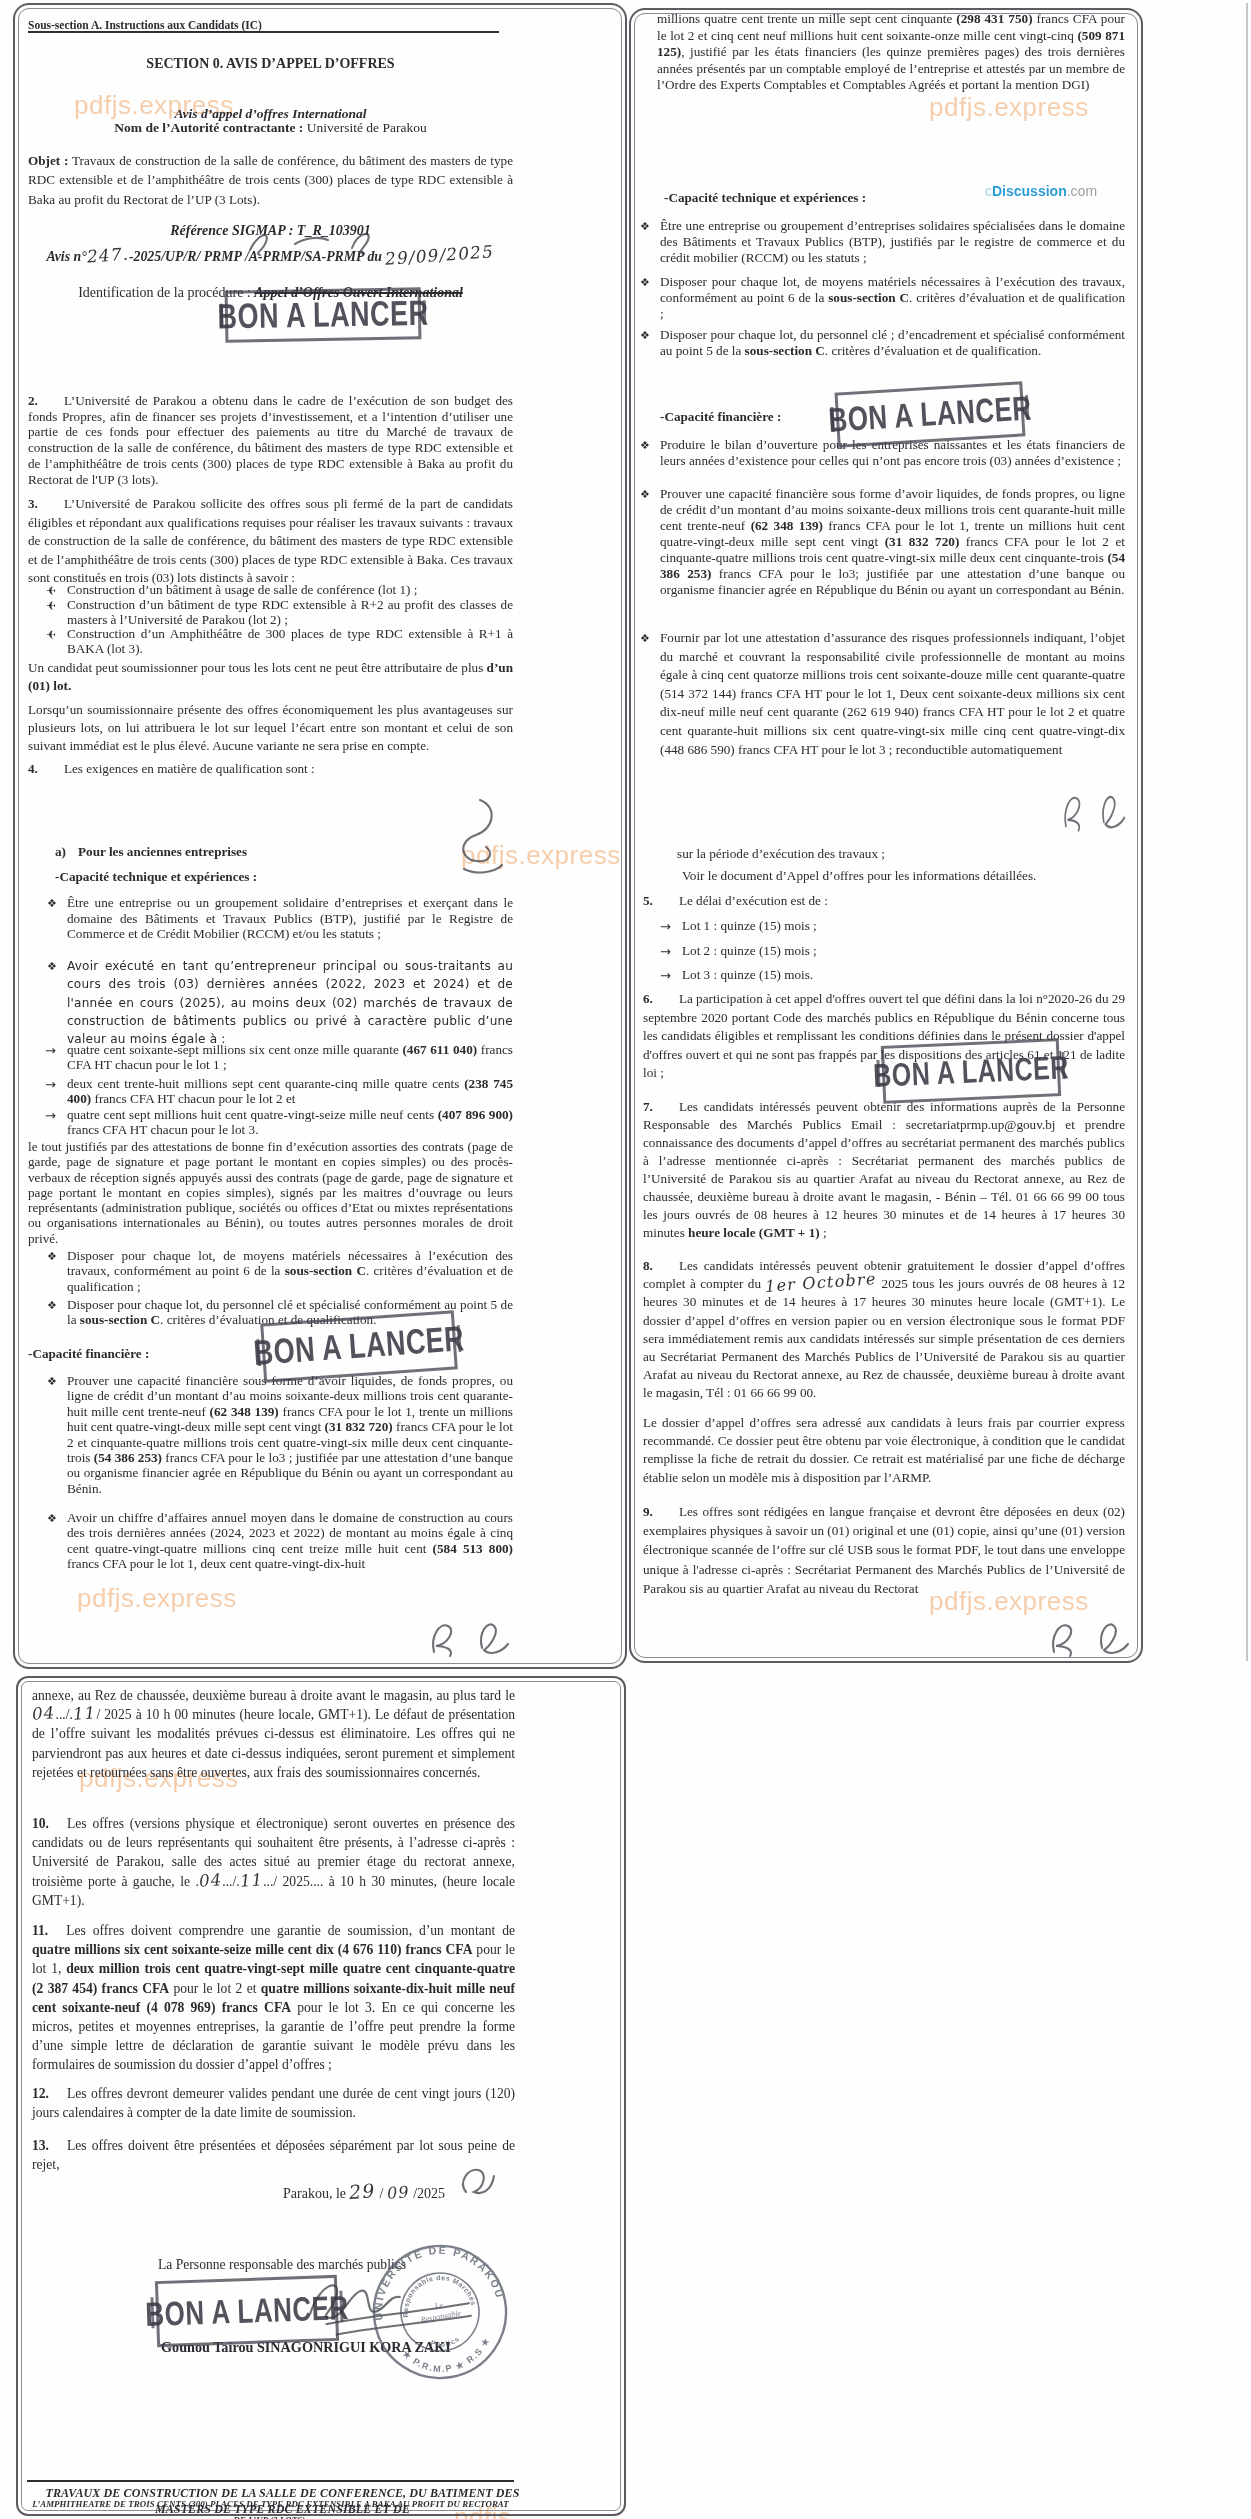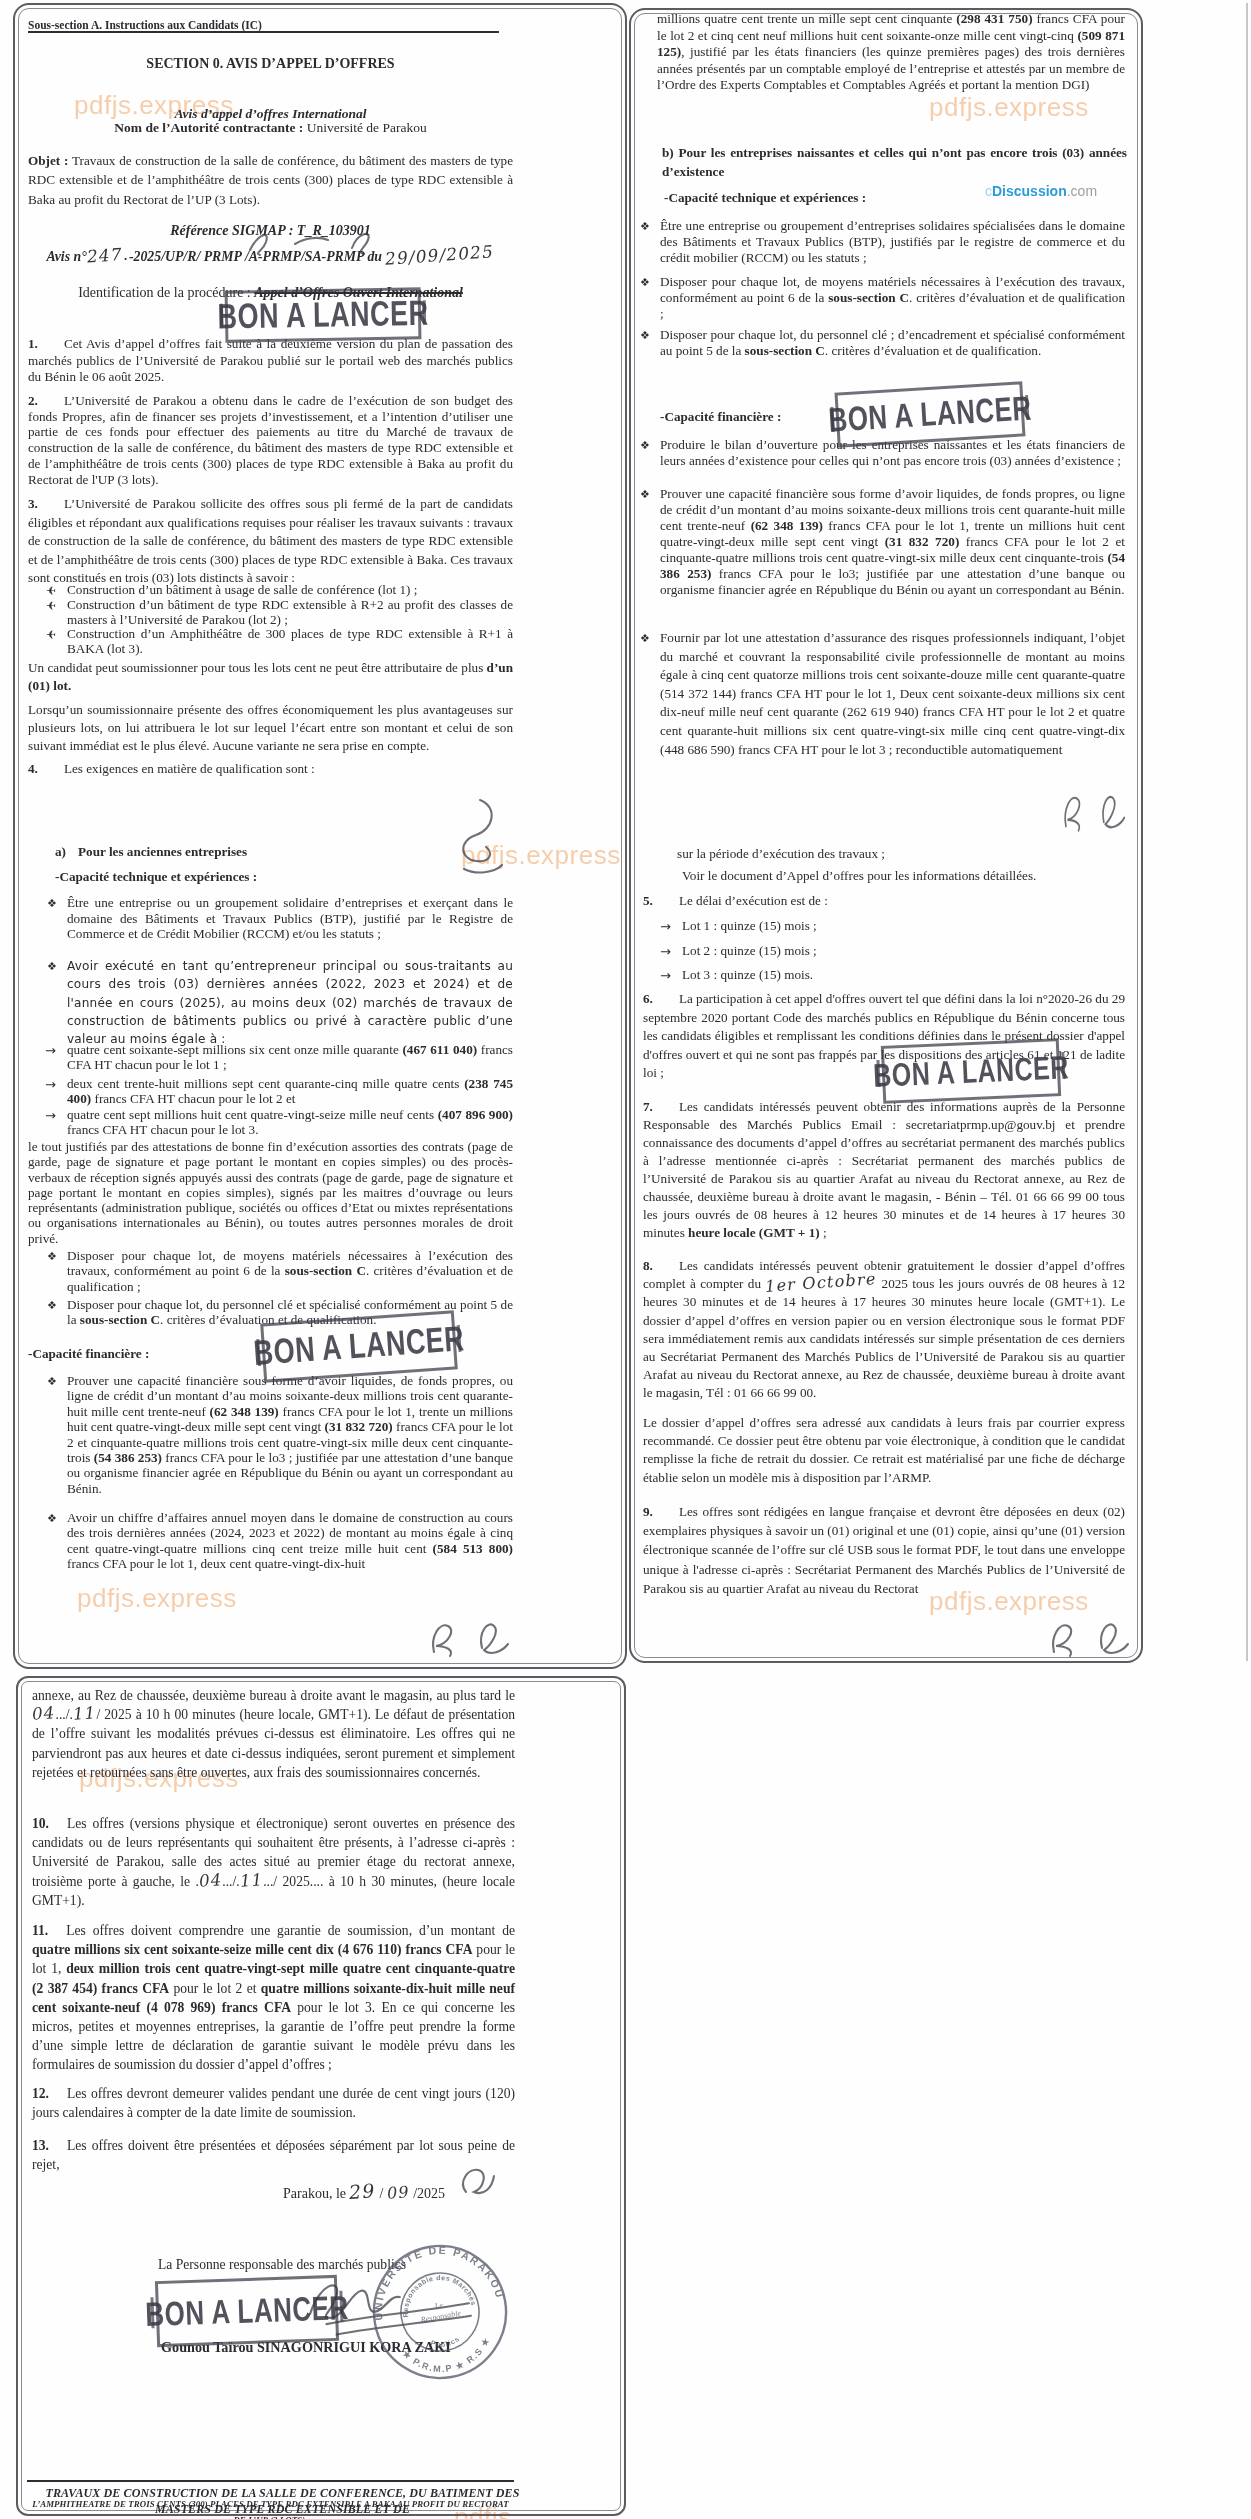--- a/index.html
+++ b/index.html
@@ -60,21 +60,20 @@
     <div class="hr" style="left: 27px; top: 2480px; width: 487px; height: 2px;"></div>
     <div class="hr" style="left: 1246px; top: 3px; width: 1.6px; height: 1658px; background: rgb(199, 199, 201);"></div>
     <div class="blk left" style="left: 28px; top: 17px; width: 480px; font-size: 11.5px;"><span class="b">Sous-section A. Instructions aux Candidats (IC)</span></div>
     <div class="blk c" style="left: 28px; top: 56px; width: 485px; font-size: 14px; text-align: center;"><span class="b">SECTION 0. AVIS D’APPEL D’OFFRES</span></div>
     <div class="blk c" style="left: 28px; top: 106px; width: 485px; font-size: 13.5px;"><span class="b i">Avis d’appel d’offres International</span></div>
     <div class="blk c" style="left: 28px; top: 120px; width: 485px; font-size: 13.5px;"><span class="b">Nom de l’Autorité contractante : </span><span class="">Université de Parakou</span></div>
     <div class="blk" style="left: 28px; top: 151px; width: 485px; line-height: 19.4px;"><span class="b">Objet : </span><span class="">Travaux de construction de la salle de conférence, du bâtiment des masters de type RDC extensible et de l’amphithéâtre de trois cents (300) places de type RDC extensible à Baka au profit du Rectorat de l’UP (3 Lots).</span></div>
     <div class="blk c" style="left: 28px; top: 223px; width: 485px; font-size: 14px;"><span class="b i">Référence SIGMAP : T_R_103901</span></div>
     <div class="blk c" style="left: 28px; top: 249px; width: 485px; font-size: 13.8px;"><span class="b i">Avis n°</span><span class="hw">247.</span><span class="b i">-2025/UP/R/ PRMP /A-PRMP/SA-PRMP du </span><span class="hw">29/09/2025</span></div>
     <div class="blk c" style="left: 28px; top: 285px; width: 485px; font-size: 14px;"><span class="">Identification de la procédure : </span><span class="b i st">Appel d’Offres Ouvert International</span></div>
-    <div class="blk" style="left: 28px; top: 336px; width: 485px; line-height: 16.6px;"><span class="b">1.</span><span class="sp" style="width: 26px;"></span><span class="">Cet Avis d’appel d’offres fait suite à la deuxième version du plan de passation des marchés publics de l’Université de Parakou publié sur le portail web des marchés publics du Bénin le 06 août 2025.</span></div>
     <div class="blk" style="left: 28px; top: 393px; width: 485px; line-height: 15.7px;"><span class="b">2.</span><span class="sp" style="width: 26px;"></span><span class="">L’Université de Parakou a obtenu dans le cadre de l’exécution de son budget des fonds Propres, afin de financer ses projets d’investissement, et a l’intention d’utiliser une partie de ces fonds pour effectuer des paiements au titre du Marché de travaux de construction de la salle de conférence, du bâtiment des masters de type RDC extensible et de l’amphithéâtre de trois cents (300) places de type RDC extensible à Baka au profit du Rectorat de l'UP (3 lots).</span></div>
     <div class="blk" style="left: 28px; top: 495px; width: 485px; line-height: 18.6px;"><span class="b">3.</span><span class="sp" style="width: 26px;"></span><span class="">L’Université de Parakou sollicite des offres sous pli fermé de la part de candidats éligibles et répondant aux qualifications requises pour réaliser les travaux suivants : travaux de construction de la salle de conférence, du bâtiment des masters de type RDC extensible et de l’amphithéâtre de trois cents (300) places de type RDC extensible à Baka. Ces travaux sont constitués en trois (03) lots distincts à savoir :</span></div>
     <div class="blk" style="left: 67px; top: 583px; width: 446px; line-height: 14.8px;"><span class="marker m-plane">✈</span><span class="">Construction d’un bâtiment à usage de salle de conférence (lot 1) ;</span></div>
     <div class="blk" style="left: 67px; top: 598px; width: 446px; line-height: 14.8px;"><span class="marker m-plane">✈</span><span class="">Construction d’un bâtiment de type RDC extensible à R+2 au profit des classes de masters à l’Université de Parakou (lot 2) ;</span></div>
     <div class="blk" style="left: 67px; top: 627px; width: 446px; line-height: 14.8px;"><span class="marker m-plane">✈</span><span class="">Construction d’un Amphithéâtre de 300 places de type RDC extensible à R+1 à BAKA (lot 3).</span></div>
     <div class="blk" style="left: 28px; top: 659px; width: 485px; line-height: 17.5px;"><span class="">Un candidat peut soumissionner pour tous les lots cent ne peut être attributaire de plus </span><span class="b">d’un (01) lot.</span></div>
     <div class="blk" style="left: 28px; top: 701px; width: 485px; line-height: 18px;"><span class="">Lorsqu’un soumissionnaire présente des offres économiquement les plus avantageuses sur plusieurs lots, on lui attribuera  le lot sur lequel l’écart entre son montant et celui de son suivant immédiat est le plus élevé. Aucune variante ne sera prise en compte.</span></div>
     <div class="blk left" style="left: 28px; top: 761px; width: 485px;"><span class="b">4.</span><span class="sp" style="width: 26px;"></span><span class="">Les exigences en matière de qualification sont :</span></div>
     <div class="blk left" style="left: 55px; top: 844px; width: 420px;"><span class="b">a)</span><span class="sp" style="width: 12px;"></span><span class="b">Pour les anciennes entreprises</span></div>
     <div class="blk left" style="left: 55px; top: 869px; width: 420px;"><span class="b">-Capacité technique et expériences :</span></div>
@@ -83,21 +82,20 @@
     <div class="blk" style="left: 67px; top: 1042px; width: 446px; line-height: 15px;"><span class="marker m-arrow">→</span><span class="">quatre cent soixante-sept millions six cent onze mille quarante </span><span class="b">(467 611 040)</span><span class=""> francs CFA HT chacun pour le lot 1 ;</span></div>
     <div class="blk" style="left: 67px; top: 1076px; width: 446px; line-height: 15px;"><span class="marker m-arrow">→</span><span class="">deux cent trente-huit millions sept cent quarante-cinq mille quatre cents </span><span class="b">(238 745 400)</span><span class=""> francs CFA HT chacun pour le lot 2 et</span></div>
     <div class="blk" style="left: 67px; top: 1107px; width: 446px; line-height: 15px;"><span class="marker m-arrow">→</span><span class="">quatre cent sept millions huit cent quatre-vingt-seize mille neuf cents </span><span class="b">(407 896 900)</span><span class=""> francs CFA HT chacun pour le lot 3.</span></div>
     <div class="blk" style="left: 28px; top: 1139px; width: 485px; line-height: 15.3px;"><span class="">le tout justifiés par des attestations de bonne fin d’exécution assorties des contrats (page de garde, page de signature et page portant le montant en copies simples) ou des procès-verbaux de réception signés appuyés aussi des contrats (page de garde, page de signature et page portant le montant en copies simples), signés par les maitres d’ouvrage ou leurs représentants (administration publique, sociétés ou offices d’Etat ou mixtes représentations ou organisations internationales au Bénin), ou toutes autres personnes morales de droit privé.</span></div>
     <div class="blk" style="left: 67px; top: 1248px; width: 446px; line-height: 15.3px;"><span class="marker m-diamond">❖</span><span class="">Disposer pour chaque lot, de moyens matériels nécessaires à l’exécution des travaux, conformément au point 6 de la </span><span class="b">sous-section C</span><span class="">. critères d’évaluation et de qualification ;</span></div>
     <div class="blk" style="left: 67px; top: 1297px; width: 446px; line-height: 15.3px;"><span class="marker m-diamond">❖</span><span class="">Disposer pour chaque lot, du personnel clé et spécialisé conformément au point 5 de la </span><span class="b">sous-section C</span><span class="">. critères d’évaluation et de qualification.</span></div>
     <div class="blk left" style="left: 28px; top: 1346px; width: 300px;"><span class="b">-Capacité financière :</span></div>
     <div class="blk" style="left: 67px; top: 1373px; width: 446px; line-height: 15.4px;"><span class="marker m-diamond">❖</span><span class="">Prouver une capacité financière sous forme d’avoir liquides, de fonds propres, ou ligne de crédit d’un montant d’au moins soixante-deux millions trois cent quarante-huit mille cent trente-neuf </span><span class="b">(62 348 139)</span><span class=""> francs CFA pour le lot 1, trente un millions huit cent quatre-vingt-deux mille sept cent vingt </span><span class="b">(31 832 720)</span><span class=""> francs CFA pour le lot 2 et cinquante-quatre millions trois cent quatre-vingt-six mille deux cent cinquante-trois </span><span class="b">(54 386 253)</span><span class=""> francs CFA pour le lo3 ; justifiée par une attestation d’une banque ou organisme financier agrée en République du Bénin ou ayant un correspondant au Bénin.</span></div>
     <div class="blk" style="left: 67px; top: 1510px; width: 446px; line-height: 15.4px;"><span class="marker m-diamond">❖</span><span class="">Avoir un chiffre d’affaires annuel moyen dans le domaine de construction au cours des trois dernières années (2024, 2023 et 2022) de montant au moins égale à cinq cent quatre-vingt-quatre millions cinq cent treize mille huit cent </span><span class="b">(584 513 800)</span><span class=""> francs CFA pour le lot 1, deux cent quatre-vingt-dix-huit</span></div>
     <div class="blk" style="left: 657px; top: 11px; width: 468px; line-height: 16.6px;"><span class="">millions quatre cent trente un mille sept cent cinquante </span><span class="b">(298 431 750)</span><span class=""> francs CFA pour le lot 2 et cinq cent neuf millions huit cent soixante-onze mille cent vingt-cinq  </span><span class="b">(509 871 125)</span><span class="">, justifié par les états financiers (les quinze premières pages) des trois dernières années présentés par un comptable employé de l’entreprise et attestés par un membre de l’Ordre des Experts Comptables et Comptables Agréés et portant la mention DGI)</span></div>
-    <div class="blk" style="left: 662px; top: 143px; width: 465px; line-height: 19px;"><span class="b">b) Pour les entreprises naissantes et celles qui n’ont pas encore trois (03) années d’existence</span></div>
     <div class="blk left" style="left: 664px; top: 190px; width: 420px;"><span class="b">-Capacité technique et expériences :</span></div>
     <div class="blk" style="left: 660px; top: 218px; width: 465px; line-height: 16.2px;"><span class="marker m-diamond">❖</span><span class="">Être une entreprise ou groupement d’entreprises solidaires spécialisées dans le domaine des Bâtiments et Travaux Publics (BTP), justifiés par le registre de commerce et du crédit mobilier (RCCM) ou les statuts ;</span></div>
     <div class="blk" style="left: 660px; top: 274px; width: 465px; line-height: 16.2px;"><span class="marker m-diamond">❖</span><span class="">Disposer pour chaque lot, de moyens matériels nécessaires à l’exécution des travaux, conformément au point 6 de la </span><span class="b">sous-section C</span><span class="">. critères d’évaluation et de qualification ;</span></div>
     <div class="blk" style="left: 660px; top: 327px; width: 465px; line-height: 16.2px;"><span class="marker m-diamond">❖</span><span class="">Disposer pour chaque lot, du personnel clé ; d’encadrement et spécialisé conformément au point 5 de la </span><span class="b">sous-section C</span><span class="">. critères d’évaluation et de qualification.</span></div>
     <div class="blk left" style="left: 660px; top: 409px; width: 300px;"><span class="b">-Capacité financière :</span></div>
     <div class="blk" style="left: 660px; top: 437px; width: 465px; line-height: 16.2px;"><span class="marker m-diamond">❖</span><span class="">Produire le bilan d’ouverture pour les entreprises naissantes et les états financiers de leurs années d’existence pour celles qui n’ont pas encore trois (03) années d’existence ;</span></div>
     <div class="blk" style="left: 660px; top: 486px; width: 465px; line-height: 16px;"><span class="marker m-diamond">❖</span><span class="">Prouver une capacité financière sous forme d’avoir liquides, de fonds propres, ou ligne de crédit d’un montant d’au moins soixante-deux millions trois cent quarante-huit mille cent trente-neuf </span><span class="b">(62 348 139)</span><span class=""> francs CFA pour le lot 1, trente un millions huit cent quatre-vingt-deux mille sept cent vingt </span><span class="b">(31 832 720)</span><span class=""> francs CFA pour le lot 2 et cinquante-quatre millions trois cent quatre-vingt-six mille deux cent cinquante-trois </span><span class="b">(54 386 253)</span><span class=""> francs CFA pour le lo3; justifiée par une attestation d’une banque ou organisme financier agrée en République du Bénin ou ayant un correspondant au Bénin.</span></div>
     <div class="blk" style="left: 660px; top: 629px; width: 465px; line-height: 18.6px;"><span class="marker m-diamond">❖</span><span class="">Fournir par lot une attestation d’assurance des risques professionnels indiquant, l’objet du marché et couvrant la responsabilité civile professionnelle de montant au moins égale à cinq cent quatorze millions trois cent soixante-douze mille cent quarante-quatre (514 372 144) francs CFA HT pour le lot 1, Deux cent soixante-deux millions six cent dix-neuf mille neuf cent quarante (262 619 940) francs CFA HT pour le lot 2 et quatre cent quarante-huit millions six cent quatre-vingt-six mille cinq cent quatre-vingt-dix (448 686 590) francs CFA HT pour le lot 3 ; reconductible automatiquement</span></div>
     <div class="blk left" style="left: 677px; top: 846px; width: 320px;"><span class="">sur la période d’exécution des travaux ;</span></div>
     <div class="blk left" style="left: 682px; top: 868px; width: 420px;"><span class="">Voir le document d’Appel d’offres pour les informations détaillées.</span></div>

